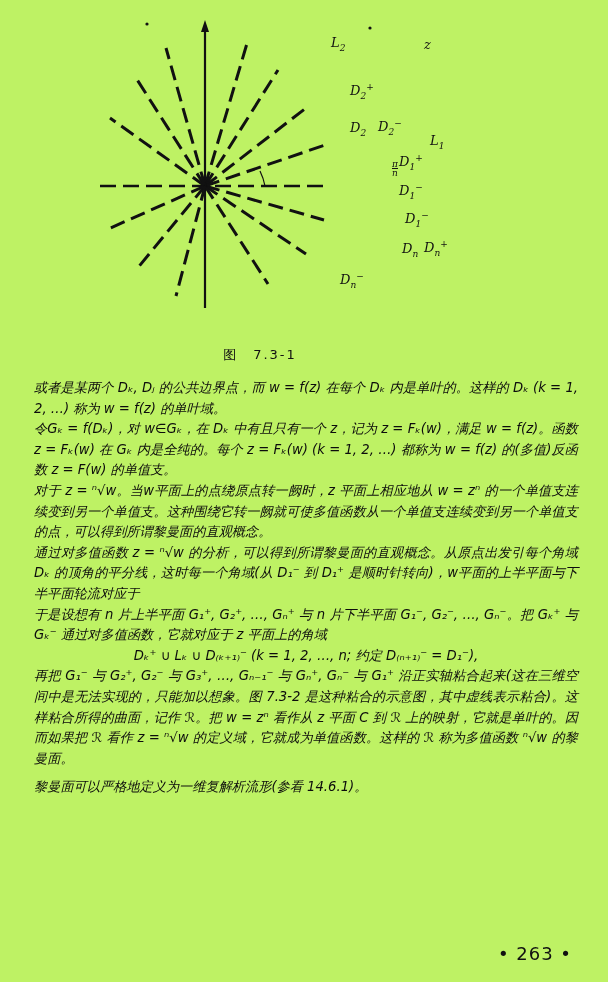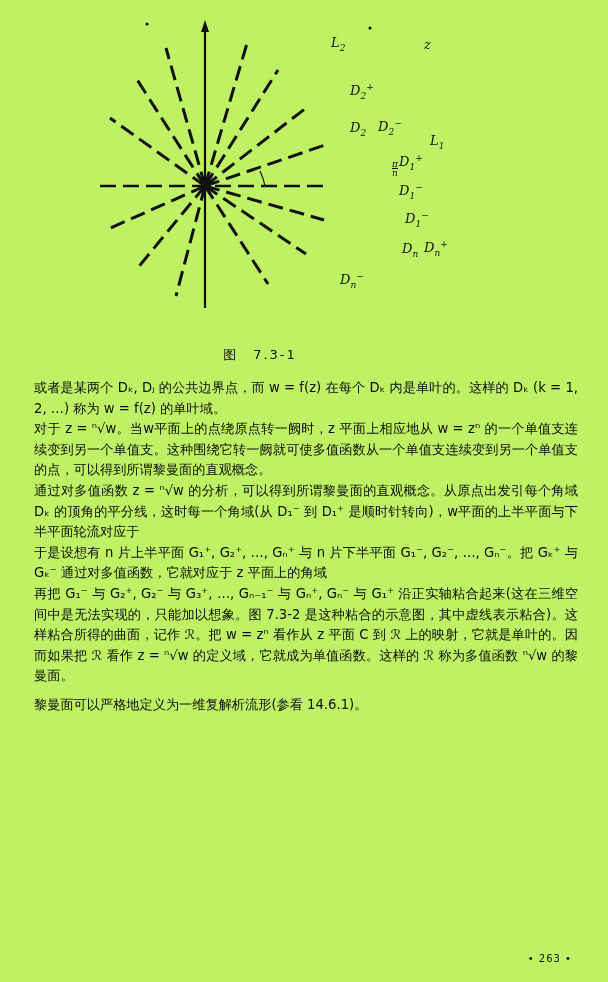--- a/index.html
+++ b/index.html
@@ -74,35 +74,36 @@
     width: 544px;
     font-family: "DejaVu Sans", "Liberation Sans", sans-serif;
     font-size: 13.2px;
     line-height: 20.6px;
     color: #0c0c0c;
     text-align: justify;
   }
   .body-text p {
     margin: 0 0 0 0;
     text-indent: 0;
+    font-style: italic;
   }
   .p-indent { text-indent: 26px; }
   .sup { font-size: 9px; vertical-align: super; font-style: normal; }
   .sub { font-size: 9px; vertical-align: sub; }
   .centerline {
     text-align: center;
     text-indent: 0;
   }
 
   .footer {
     position: absolute;
     right: 36px;
     bottom: 18px;
     font-family: "DejaVu Sans", "Liberation Sans", sans-serif;
-    font-size: 10px;
+    font-size: 18px;
     letter-spacing: 1px;
     color: #111;
   }
 </style>
 </head>
 <body>
 
 <div class="page">
 
   <div class="figure-area">
@@ -165,21 +166,23 @@
         <span style="display:block; border-bottom:1px solid #111;">π</span>
         <span style="display:block;">n</span>
       </span>
     </div>
 
     <div class="fig-caption">图　7.3-1</div>
   </div>
 
   <div class="body-text">
     <p>或者是某两个 Dₖ, Dⱼ 的公共边界点，而 w = f(z) 在每个 Dₖ 内是单叶的。这样的 Dₖ (k = 1, 2, …) 称为 w = f(z) 的单叶域。</p>
+    <p class="p-indent">令Gₖ = f(Dₖ)，对 w∈Gₖ，在 Dₖ 中有且只有一个 z，记为 z = Fₖ(w)，满足 w = f(z)。函数 z = Fₖ(w) 在 Gₖ 内是全纯的。每个 z = Fₖ(w) (k = 1, 2, …) 都称为 w = f(z) 的(多值)反函数 z = F(w) 的单值支。</p>
     <p class="p-indent">对于 z = ⁿ√w。当w平面上的点绕原点转一阙时，z 平面上相应地从 w = zⁿ 的一个单值支连续变到另一个单值支。这种围绕它转一阙就可使多值函数从一个单值支连续变到另一个单值支的点，可以得到所谓黎曼面的直观概念。</p>
     <p class="p-indent">通过对多值函数 z = ⁿ√w 的分析，可以得到所谓黎曼面的直观概念。从原点出发引每个角域 Dₖ 的顶角的平分线，这时每一个角域(从 D₁⁻ 到 D₁⁺ 是顺时针转向)，w平面的上半平面与下半平面轮流对应于</p>
     <p>于是设想有 n 片上半平面 G₁⁺, G₂⁺, …, Gₙ⁺ 与 n 片下半平面 G₁⁻, G₂⁻, …, Gₙ⁻。把 Gₖ⁺ 与 Gₖ⁻ 通过对多值函数，它就对应于 z 平面上的角域</p>
+    <p class="centerline">Dₖ⁺ ∪ Lₖ ∪ D₍ₖ₊₁₎⁻  (k = 1, 2, …, n;  约定  D₍ₙ₊₁₎⁻ = D₁⁻),</p>
     <p>再把 G₁⁻ 与 G₂⁺, G₂⁻ 与 G₃⁺, …, Gₙ₋₁⁻ 与 Gₙ⁺, Gₙ⁻ 与 G₁⁺ 沿正实轴粘合起来(这在三维空间中是无法实现的，只能加以想象。图 7.3-2 是这种粘合的示意图，其中虚线表示粘合)。这样粘合所得的曲面，记作 ℛ。把 w = zⁿ 看作从 z 平面 C 到 ℛ 上的映射，它就是单叶的。因而如果把 ℛ 看作 z = ⁿ√w 的定义域，它就成为单值函数。这样的 ℛ 称为多值函数 ⁿ√w 的黎曼面。</p>
     <p class="p-indent" style="margin-top:8px;">黎曼面可以严格地定义为一维复解析流形(参看 14.6.1)。</p>
   </div>
 
   <div class="footer">• 263 •</div>
 </div>
 
 </body></html>

